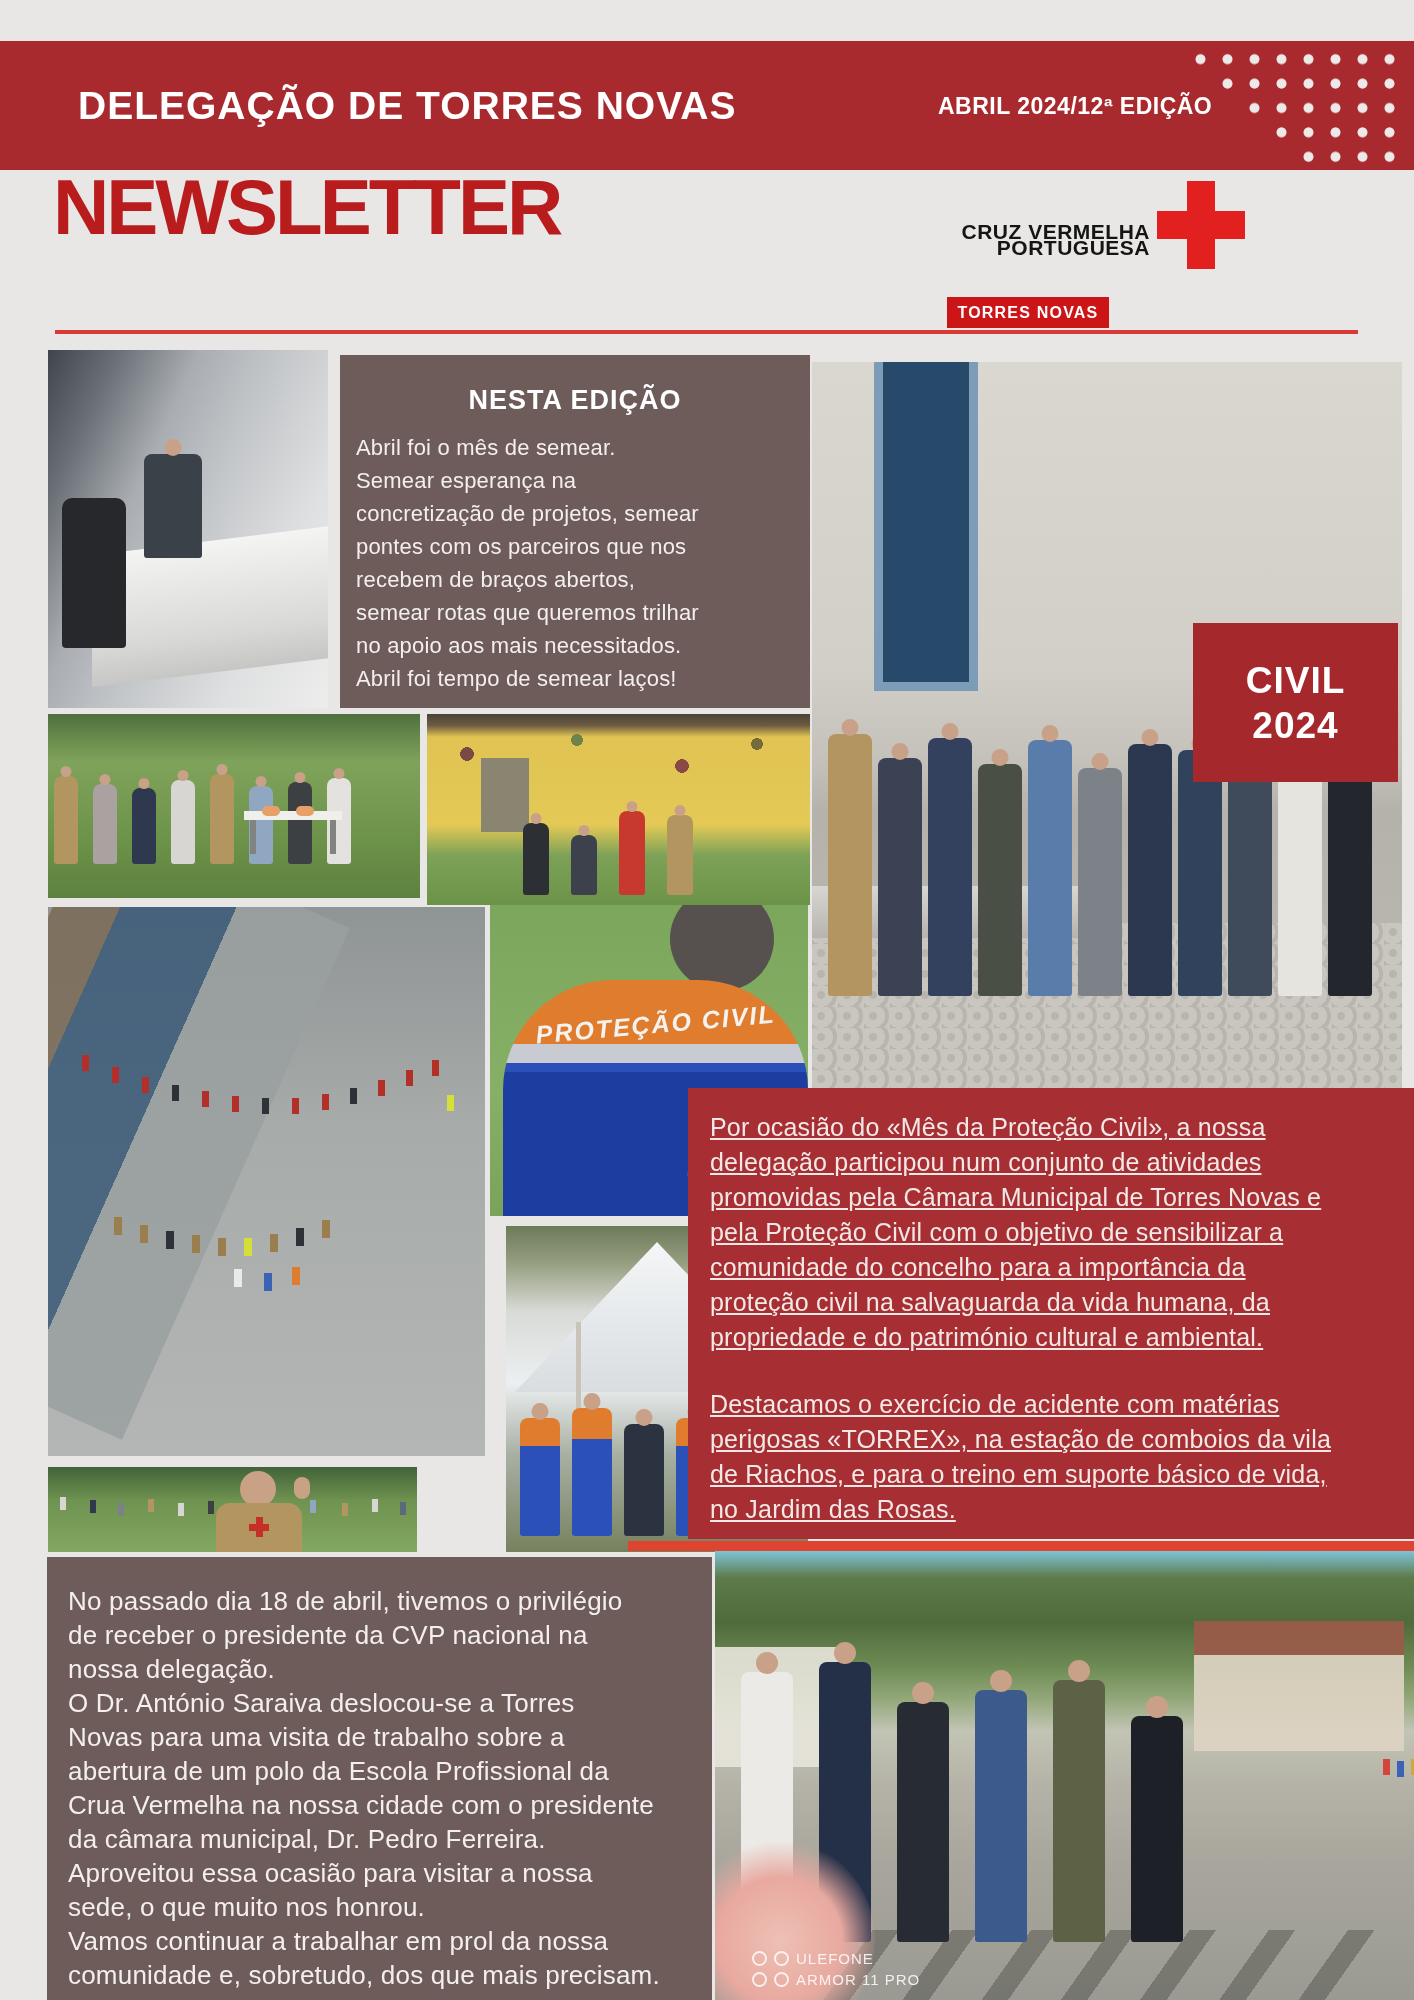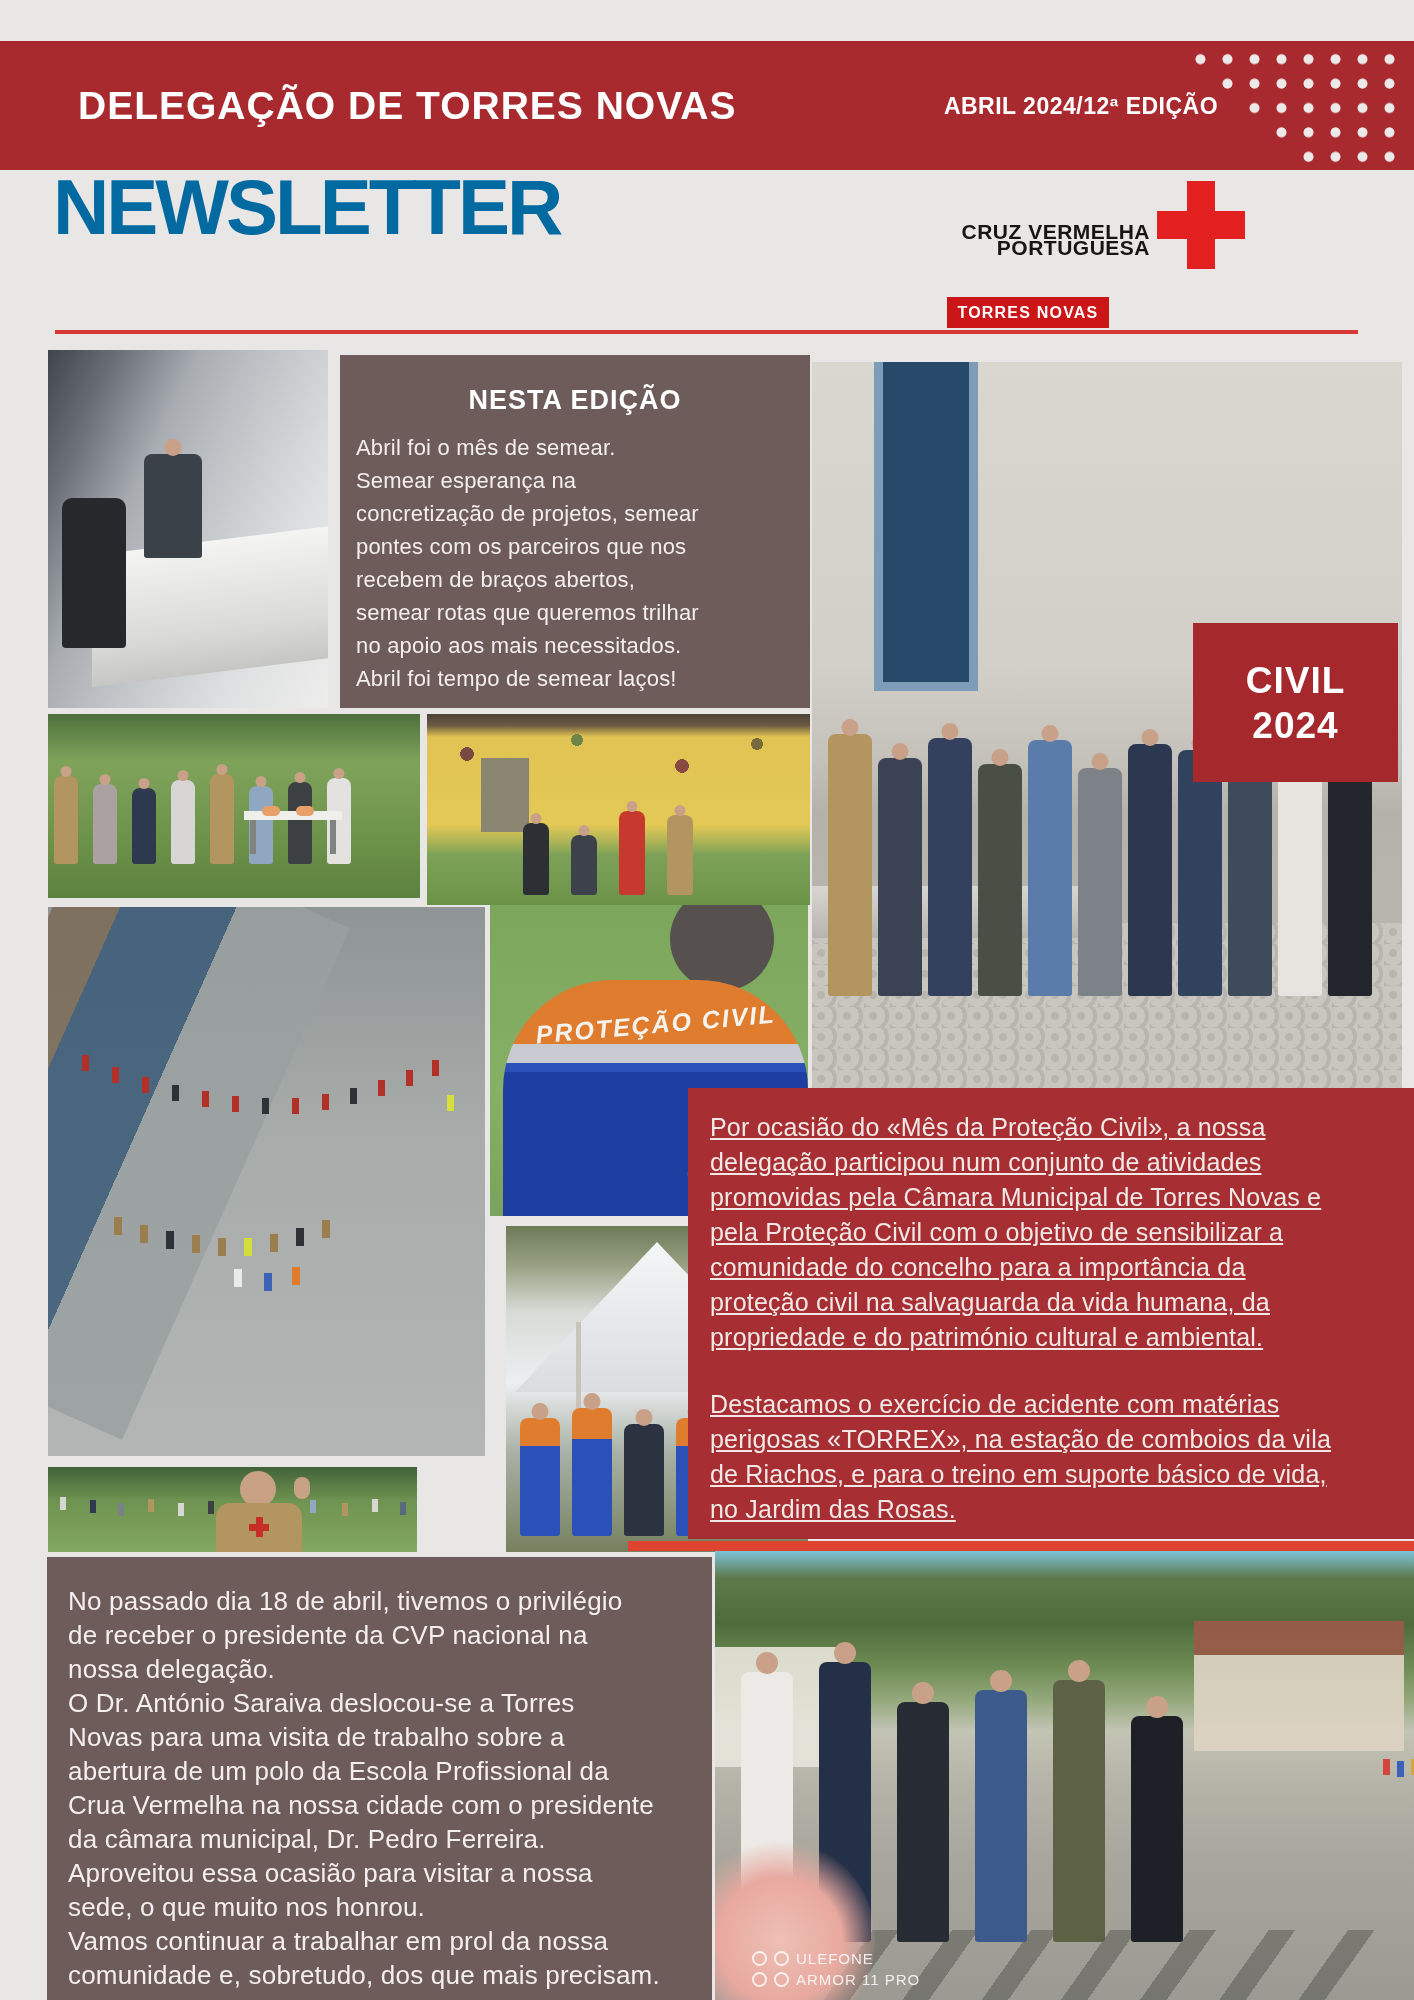--- a/index.html
+++ b/index.html
@@ -1,27 +1,27 @@
 <!DOCTYPE html>
 <html><head>
 <meta charset="utf-8">
 <style>
   html,body{margin:0;padding:0;background:#cfcdcc;}
   .page{position:relative;width:1414px;height:2000px;margin:0 auto;background:#E9E7E5;
         font-family:"Liberation Sans",sans-serif;overflow:hidden;}
-  .abs{position:absolute;text-align:center;}
+  .abs{position:absolute;}
   
   .banner{left:0;top:41px;width:1414px;height:129px;background:#A92A2E;}
   .banner-title{left:78px;top:84px;font-size:39px;font-weight:800;letter-spacing:1px;color:#fff;white-space:nowrap;}
   .banner-edition{left:938px;top:93px;width:286px;font-size:23px;font-weight:800;letter-spacing:.5px;color:#fff;white-space:nowrap;}
   .dots{left:1183px;top:45px;width:225px;height:122px;
         background-image:radial-gradient(circle,#ECE9E8 4.6px,transparent 5.4px);
         background-size:27px 24.4px;background-position:4px 2px;
         clip-path:polygon(2% 0,100% 0,100% 100%,49% 100%,49% 80%,37% 80%,37% 60%,25% 60%,25% 40%,13% 40%,13% 20%,2% 20%);}
-  .masthead{left:53px;top:168px;font-size:78px;font-weight:900;letter-spacing:-3px;color:#0369a1;line-height:1;}
+  .masthead{left:53px;top:168px;font-size:78px;font-weight:900;letter-spacing:-3px;color:#b91c1c;line-height:1;}
   .logo-line{right:264px;text-align:right;font-weight:800;color:#151515;letter-spacing:.5px;font-size:21px;white-space:nowrap;}
   .logo-cross{left:1157px;top:181px;width:88px;height:88px;
       background:linear-gradient(#E1201F,#E1201F) 50% 50%/100% 32% no-repeat,
                  linear-gradient(#E1201F,#E1201F) 50% 50%/32% 100% no-repeat;}
   .badge{left:947px;top:297px;width:162px;height:31px;background:#CB1517;color:#fff;
          display:flex;align-items:center;justify-content:center;font-size:16px;font-weight:800;letter-spacing:1.2px;}
   .sep{left:55px;top:330px;width:1303px;height:4px;background:#DA3A35;}
   
   .ph{position:absolute;overflow:hidden;}
   .crowd{position:absolute;display:flex;align-items:flex-end;}

